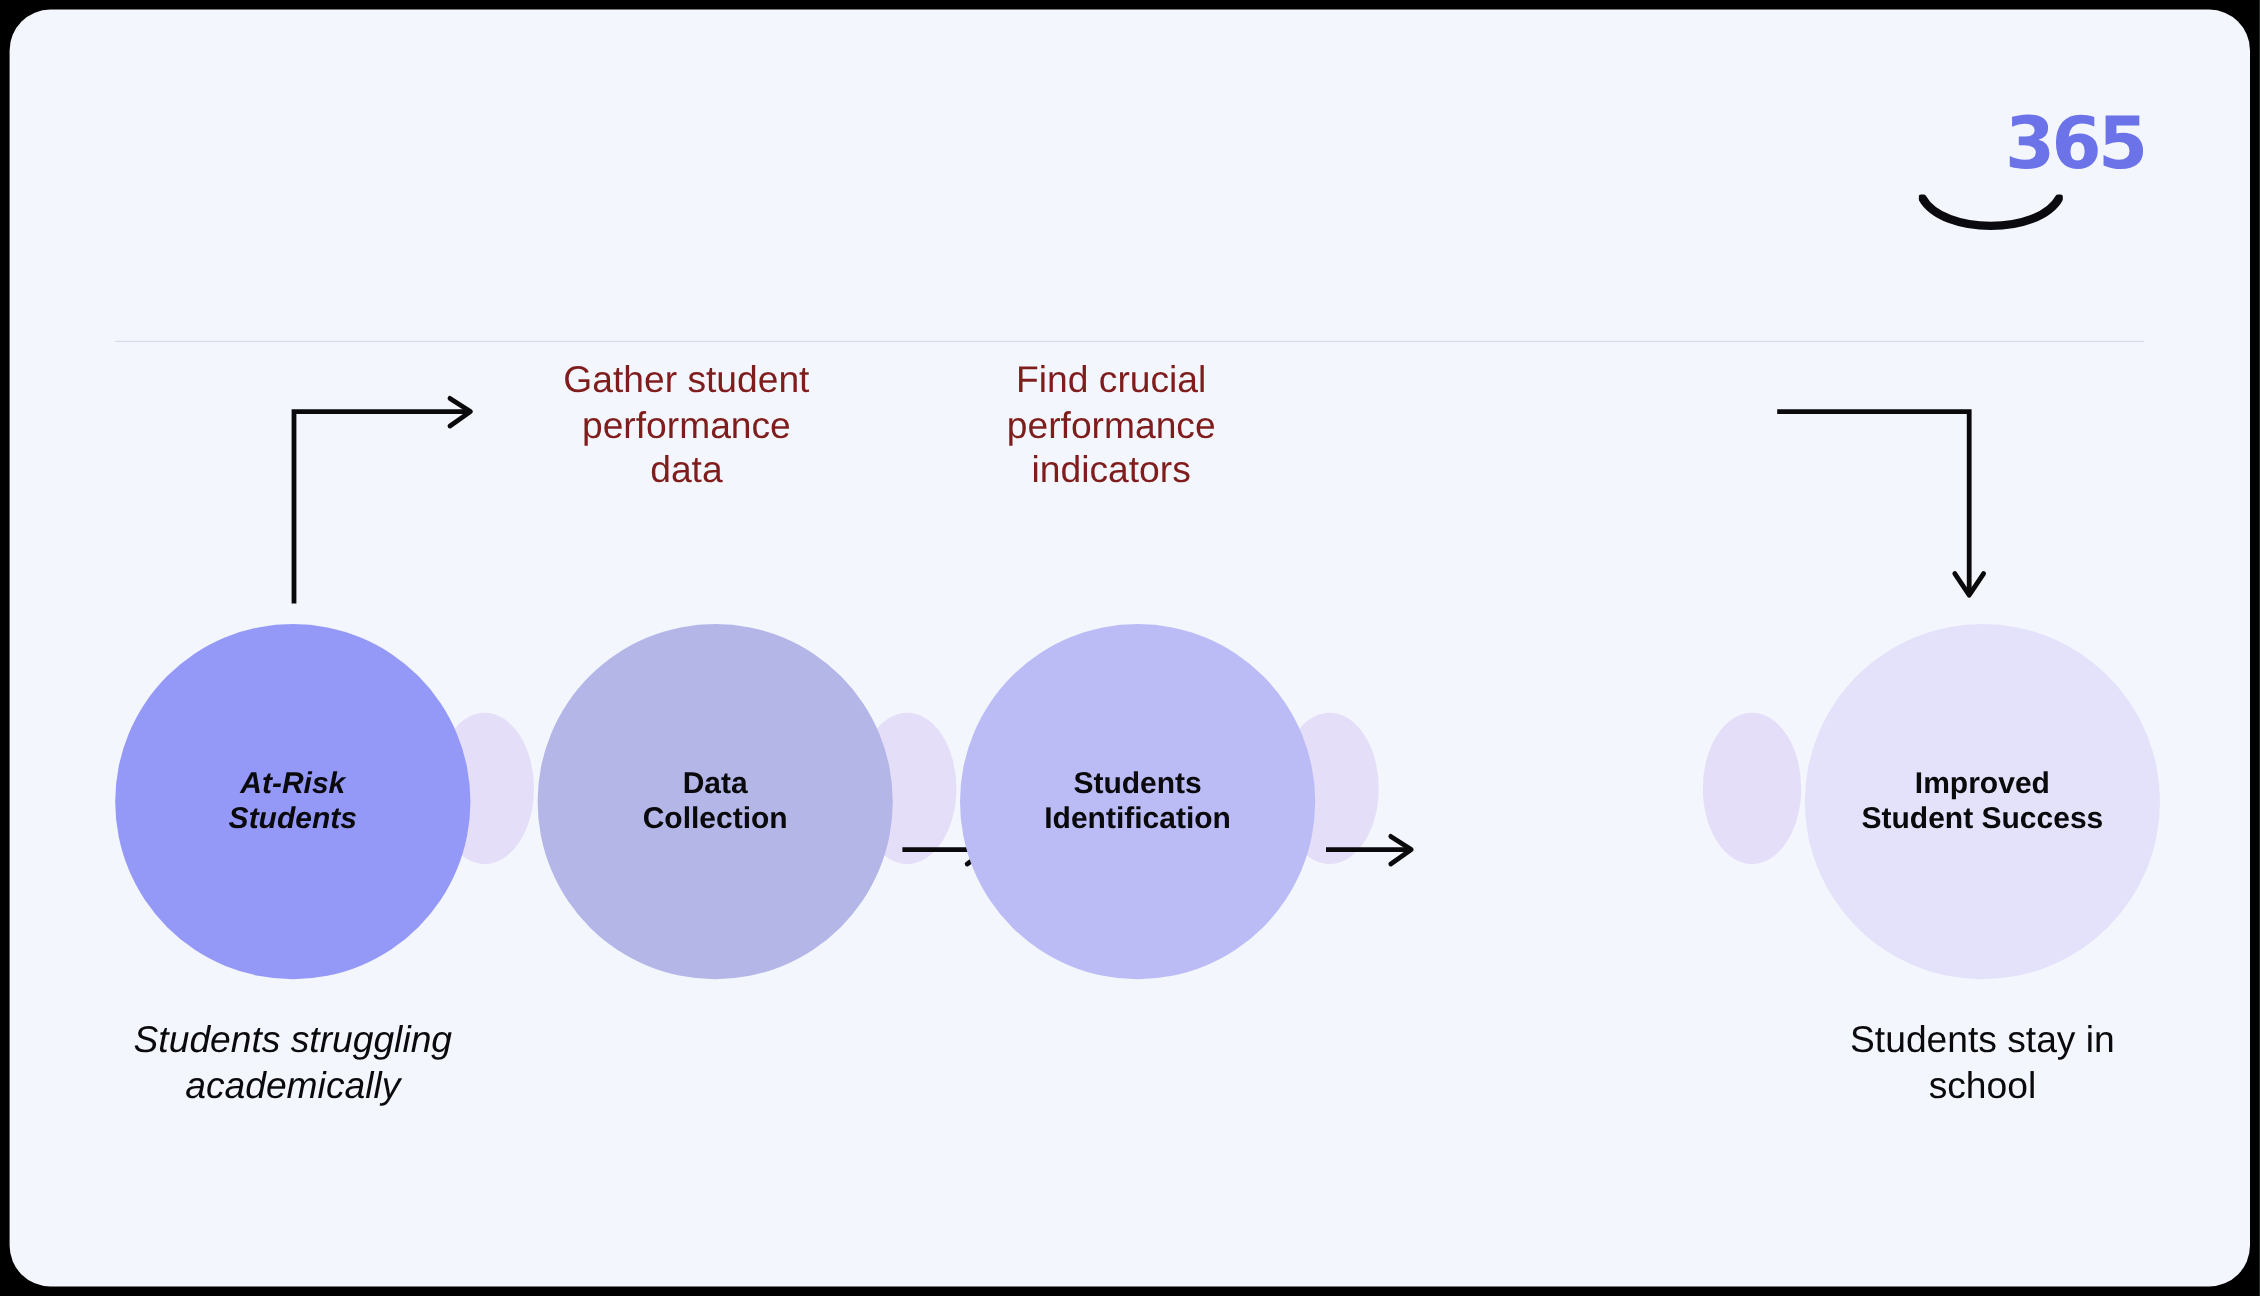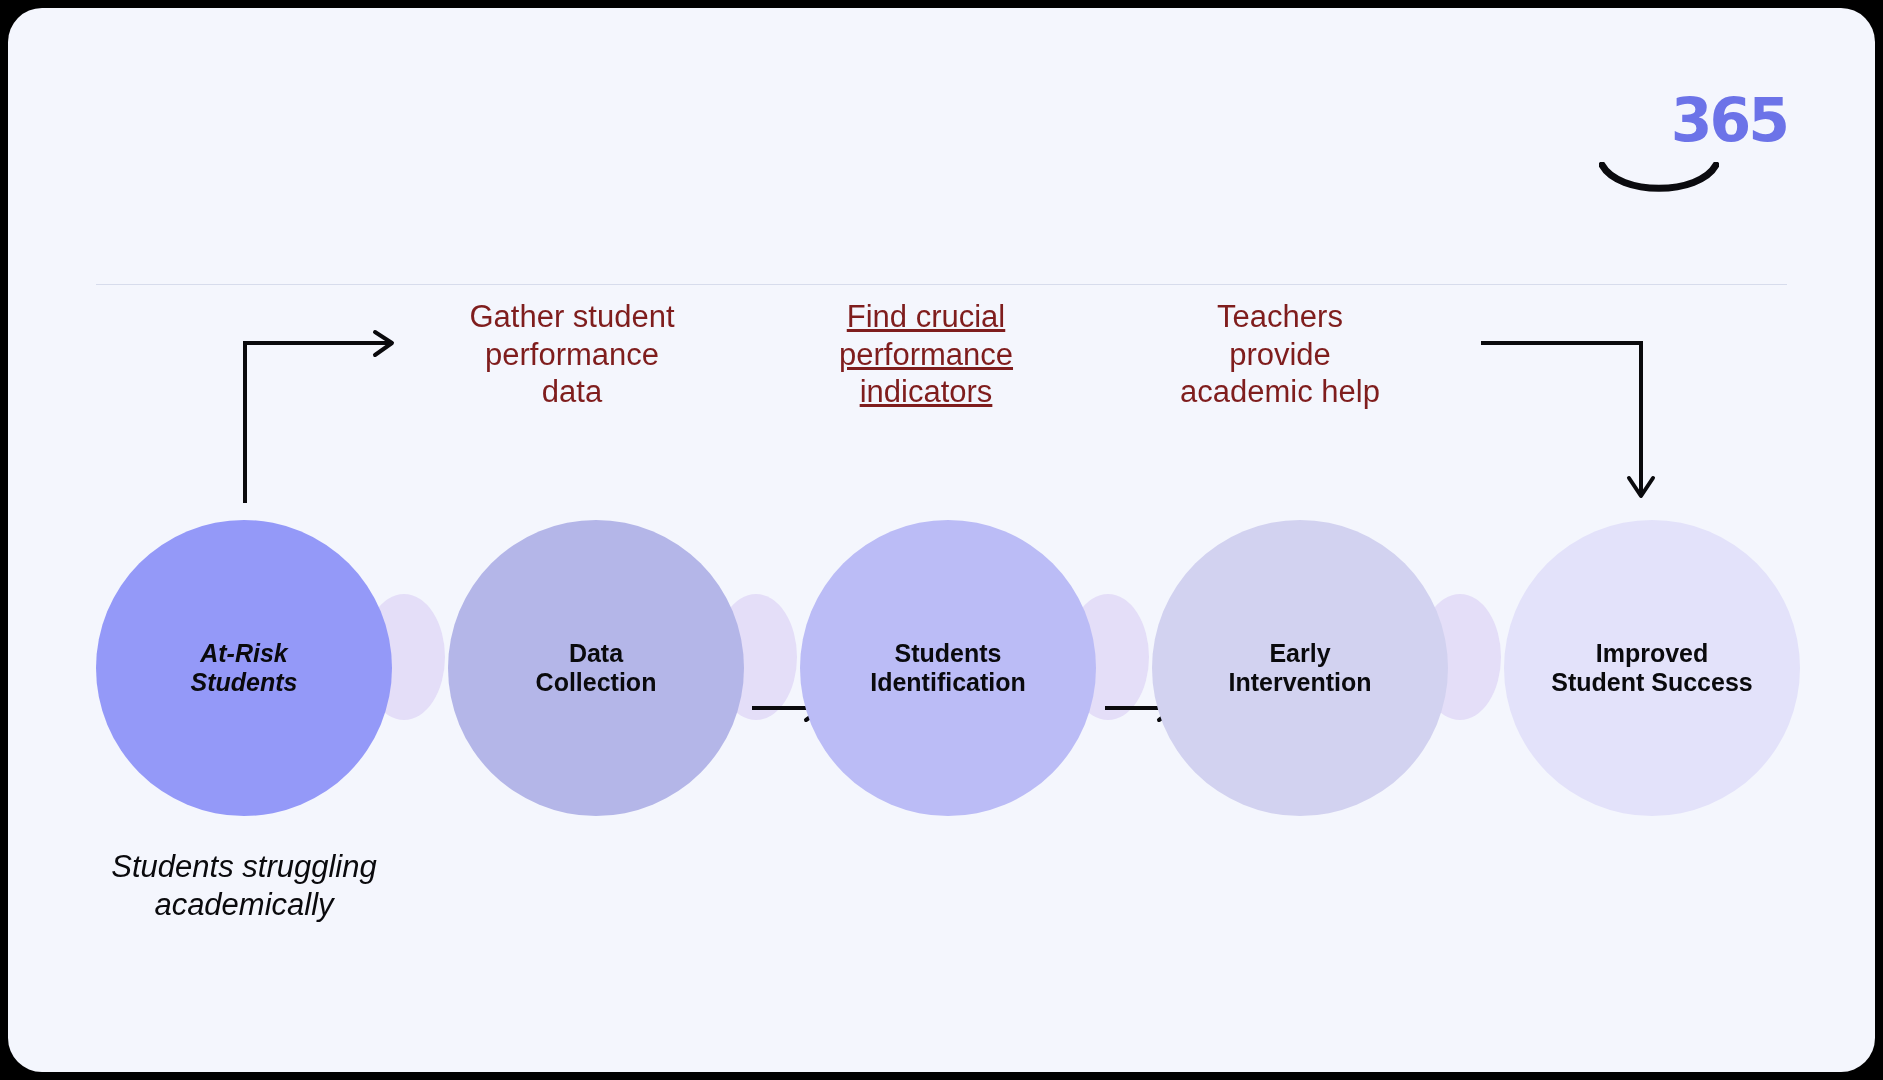--- a/index.html
+++ b/index.html
@@ -191,44 +191,37 @@
       <div class="step-label" style="left:-20px; top:-10px; width:288px;">Gather student
 performance
 data</div>
       <div class="circle" style="left:0px; top:212px; width:296px; height:296px; background:#B4B6E8;">
         <div class="circle-label">Data
 Collection</div>
       </div>
     </div>
 
     <div class="stage" style="left:792px;">
-      <div class="step-label" style="left:-16px; top:-10px; width:284px;text-decoration:underline;">Find crucial
+      <div class="step-label" style="left:-16px; top:-10px; width:284px;">Find crucial
 performance
 indicators</div>
       <div class="circle" style="left:0px; top:212px; width:296px; height:296px; background:#BBBCF6;">
         <div class="circle-label">Students
 Identification</div>
       </div>
     </div>
 
-    <div class="stage" style="left:1144px;">
-      <div class="step-label" style="left:-16px; top:-10px; width:288px;">Teachers
-provide
-academic help</div>
-      <div class="circle" style="left:0px; top:212px; width:296px; height:296px; background:#D2D2F0;">
-        <div class="circle-label">Early
-Intervention</div>
-      </div>
-    </div>
 
     <div class="stage" style="left:1496px;">
       <div class="circle" style="left:0px; top:212px; width:296px; height:296px; background:#E3E2FA;">
         <div class="circle-label">Improved
 Student Success</div>
       </div>
+      <div class="caption" style="left:-24px; top:540px; width:344px;">Students stay in
+school</div>
     </div>
 
     <svg class="arrow-svg" style="left:232px; top:20px;" width="170" height="200" viewBox="0 0 170 200">
       <path d="M5 175 L5 15 L150 15" fill="none" stroke="#0A0A0D" stroke-width="4"></path>
       <path d="M135 4 L152 15 L135 27" fill="none" stroke="#0A0A0D" stroke-width="4" stroke-linecap="round" stroke-linejoin="round"></path>
     </svg>
 
     <svg class="arrow-svg" style="left:742px; top:380px;" width="80" height="40" viewBox="0 0 80 40">
       <path d="M2 20 L70 20" fill="none" stroke="#0A0A0D" stroke-width="4"></path>
       <path d="M56 9 L73 20 L56 32" fill="none" stroke="#0A0A0D" stroke-width="4" stroke-linecap="round" stroke-linejoin="round"></path>

